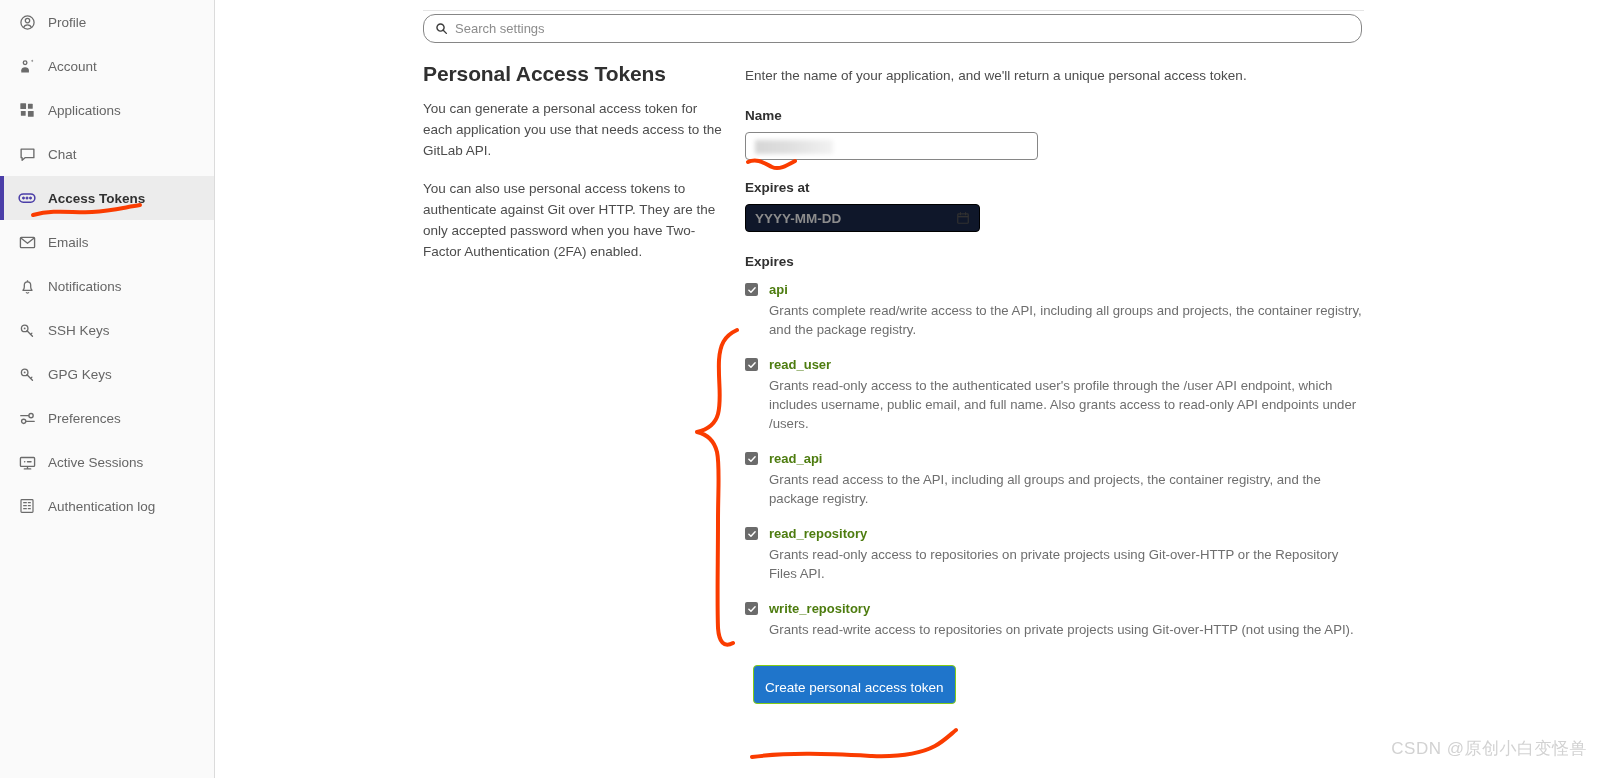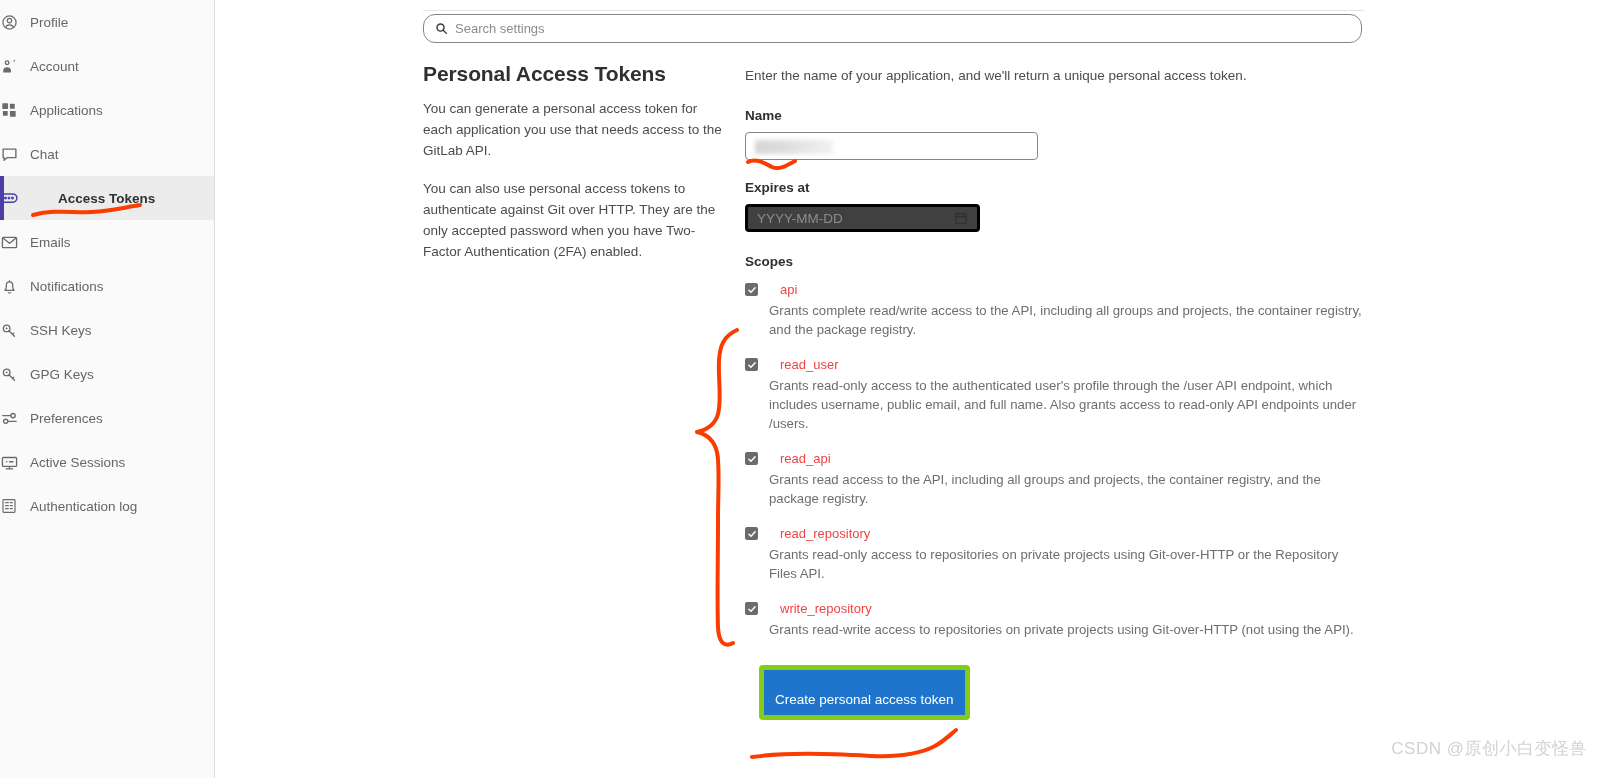--- a/index.html
+++ b/index.html
@@ -26,41 +26,41 @@
     height: 778px;
     background: #fafafa;
     border-right: 1px solid #dbdbdb;
     overflow: hidden;
   }
   .nav-item {
     position: relative;
     display: flex;
     align-items: center;
     height: 44px;
+    padding-left: 18px;
     color: #666666;
     font-size: 13.5px;
     text-decoration: none;
     cursor: pointer;
     background: transparent;
   }
   .nav-item .nav-icon {
     width: 18px;
     height: 18px;
     margin-right: 12px;
     flex: 0 0 18px;
     display: flex;
     align-items: center;
     justify-content: center;
   }
   .nav-item .nav-icon svg { display: block; }
   .nav-item.active {
     background: #ececec;
     color: #303030;
     font-weight: bold;
-    gap: 28px;
   }
   .nav-item.active::before {
     content: "";
     position: absolute;
     left: 0; top: 0; bottom: 0;
     width: 4px;
     background: #4b3ea8;
   }
   .nav-item.active .nav-icon svg { fill: #4b3ea8; stroke: #4b3ea8; }
   .nav-label { white-space: nowrap; }
@@ -164,28 +164,29 @@
     width: 78px;
     height: 14px;
     background: linear-gradient(90deg,#d6d6d6 0%,#dedede 40%,#e8e8e8 70%,#f2f2f2 100%);
     filter: blur(2.2px);
     border-radius: 1px;
   }
   #expires-input {
     position: relative;
     width: 235px;
     height: 28px;
-    border: 3px solid #000000;
+    border: 1px solid #000000;
     border-radius: 4px;
-    background: #404040;
+    background: #0f172a;
     display: flex;
     align-items: center;
     padding: 0 9px;
     margin-bottom: 22px;
     cursor: text;
+    font-weight: bold;
   }
   #expires-placeholder {
     font-size: 13.5px;
     color: #8c8c8c;
     flex: 1;
   }
   #cal-icon {
     width: 15px; height: 15px;
     flex: 0 0 15px;
     display: flex; align-items: center; justify-content: center;
@@ -214,41 +215,41 @@
     background: #6b6b6b;
     border-radius: 2px;
     display: flex;
     align-items: center;
     justify-content: center;
     cursor: pointer;
   }
   .cbox svg { display: block; }
   .scope-name {
     font-size: 13px;
-    font-weight: normal;
-    color: #ef4444;
-    margin-left: 14px;
+    font-weight: bold;
+    color: #4d7c0f;
+    margin-left: 3px;
   }
   .scope-desc {
     font-size: 13.2px;
     line-height: 19px;
     color: #6e6e6e;
     margin-left: 3px;
     max-width: 600px;
   }
   #create-btn {
     display: inline-block;
     margin-top: 8px;
-    margin-left: 14px;
+    margin-left: 8px;
     background: #1f75cb;
     color: #ffffff;
     font-size: 13.5px;
-    border: 5px solid #84cc16;
+    border: 1px solid #84cc16;
     border-radius: 4px;
-    padding: 22px 11px 8px 11px;
+    padding: 14px 11px 8px 11px;
     cursor: pointer;
     white-space: nowrap;
   }
 
   
   #annotations {
     position: absolute;
     left: 0; top: 0;
     width: 1601px; height: 778px;
     pointer-events: none;
@@ -443,21 +444,21 @@
         <span id="expires-placeholder">YYYY-MM-DD</span>
         <span id="cal-icon">
           <svg width="14" height="14" viewBox="0 0 24 24" fill="none" stroke="#303030" stroke-width="2">
             <rect x="3" y="5" width="18" height="16" rx="1.4"></rect>
             <path d="M3 9.6h18" stroke-width="2.6"></path>
             <path d="M7.6 2.8v3.6M16.4 2.8v3.6" stroke-linecap="round"></path>
           </svg>
         </span>
       </div>
 
-      <div id="scopes-label">Scopes</div>
+      <div id="scopes-label">Expires</div>
 
       <div class="scope-row">
         <span class="cbox">
           <svg width="10" height="10" viewBox="0 0 24 24" fill="none" stroke="#ffffff" stroke-width="3.4" stroke-linecap="round" stroke-linejoin="round">
               <path d="M4.5 12.6l5 5 10-11"></path>
             </svg>
         </span>
         <div class="scope-head">
           <span class="scope-name">api</span>
         </div>

